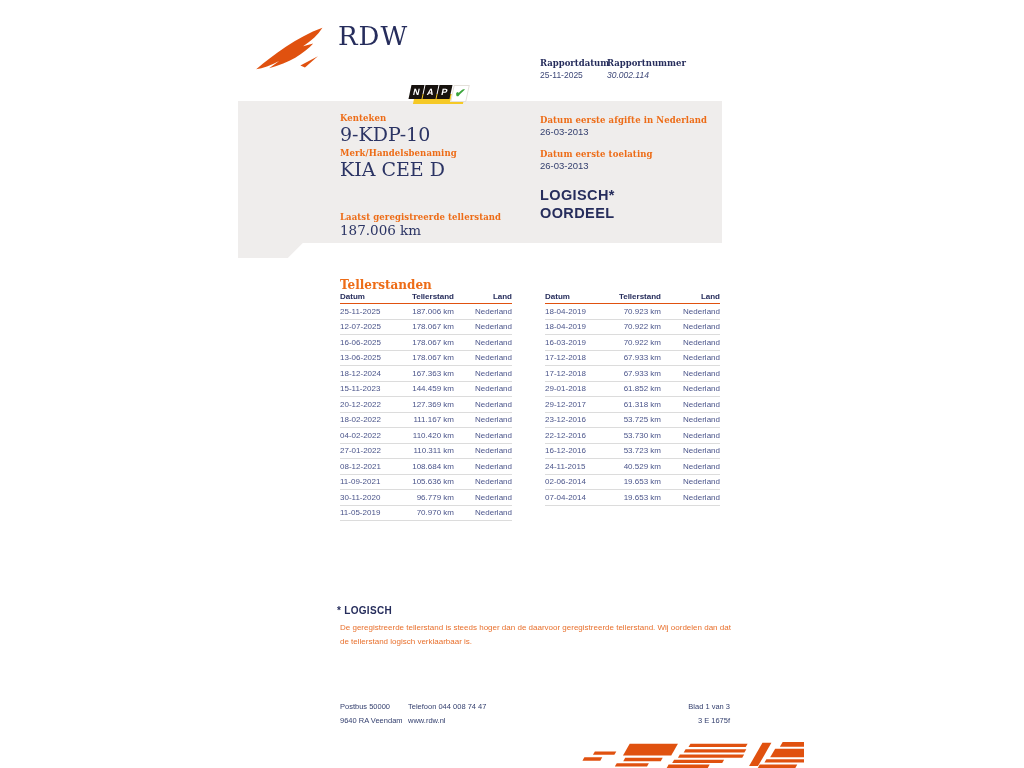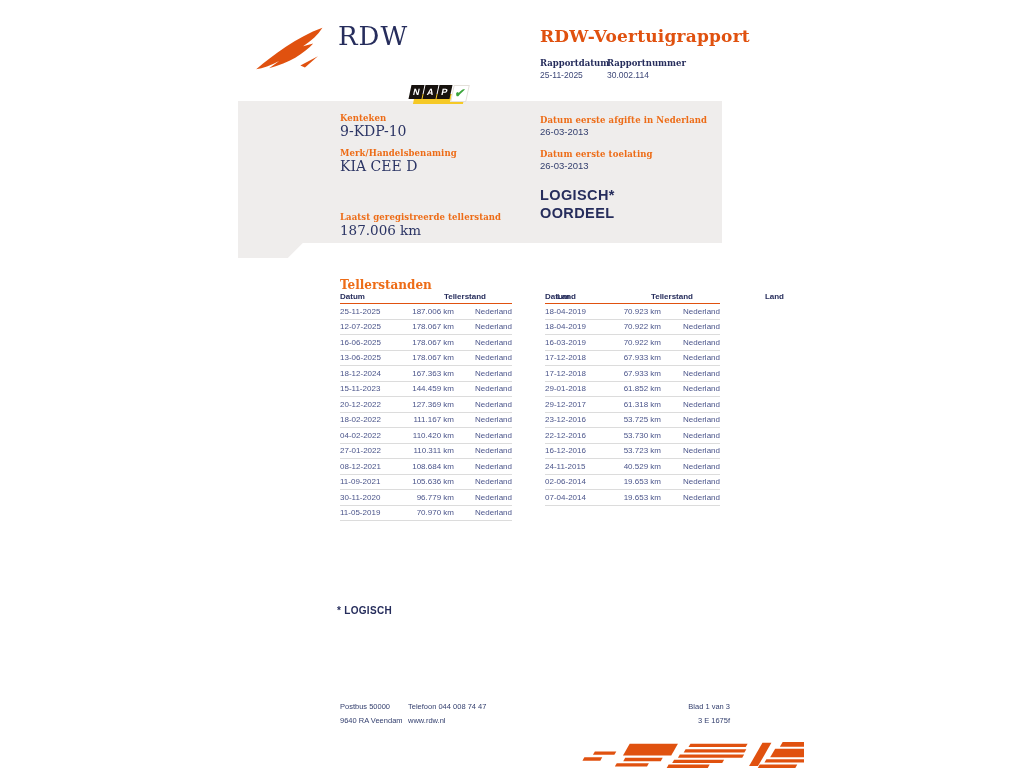--- a/index.html
+++ b/index.html
@@ -27,21 +27,21 @@
   
   .panel{
     left:238px;top:101px;width:484px;height:157px;background:#EFEDEC;
     clip-path:polygon(0 0,100% 0,100% 90.5%,13.4% 90.5%,10.3% 100%,0 100%);
   }
   .orange-label{
     font-family:"DejaVu Serif",serif;font-weight:bold;
     font-size:8.5px;color:#ED6C17;letter-spacing:.1px;
   }
   .big-value{
-    font-family:"DejaVu Serif",serif;font-size:14px;color:#2B3464;
+    font-family:"DejaVu Serif",serif;font-size:19px;color:#2B3464;
   }
   .date-value{font-size:9.5px;color:#333F6E;}
   .oordeel{
     font-weight:bold;font-size:14.5px;color:#262D5C;letter-spacing:.4px;line-height:18px;
   }
 
   
   .nap{left:410px;top:85px;width:58px;height:24px;}
   .nap-yellow{
     position:absolute;left:4px;top:9px;width:50px;height:10px;
@@ -62,21 +62,21 @@
   .section-title{
     font-family:"DejaVu Serif",serif;font-weight:bold;
     font-size:12px;color:#ED6C17;
   }
   .mtable{position:absolute;font-size:8px;}
   .t-head,.t-row{display:grid;align-items:center;}
   .t-left .t-head,.t-left .t-row{grid-template-columns:64px 50px 58px;}
   .t-right .t-head,.t-right .t-row{grid-template-columns:64px 52px 59px;}
   .t-head{
     height:14px;border-bottom:1.5px solid #E0510F;
-    font-weight:bold;color:#262D5C;gap:32px;
+    font-weight:bold;color:#262D5C;
   }
   .t-row{height:14.5px;border-bottom:1px solid #DCDCDC;color:#4A548A;}
   .c-tell,.c-land,.h-tell,.h-land{text-align:right;}
 
   
   .note-title{font-weight:bold;font-size:10px;color:#262D5C;letter-spacing:.3px;}
   .note-body{font-size:8px;color:#E8702D;line-height:14px;width:392px;}
 
   
   .foot{font-size:7.5px;color:#333F6E;line-height:14px;}
@@ -86,26 +86,25 @@
 <body>
 
 <div class="page">
 
   <svg class="abs" style="left:252px;top:26px;" width="82" height="46" viewBox="0 0 84 50">
     <path fill="#E0510F" d="M2,47 C20,32 46,12 74,2 C69,10 62,16 53,22 L64,19 C54,30 38,40 16,46 L27,38 C18,43 9,46 2,47 Z"></path>
     <path fill="#E0510F" d="M50,43 L69,33 L55,45 Z"></path>
   </svg>
   <div class="abs rdw-wordmark">RDW</div>
 
-  <div class="abs report-title">RDW-Voertuigrapport</div>
 
   <div class="abs meta-label" style="left:540px;top:58px;text-align:center;">Rapportdatum</div>
   <div class="abs meta-value" style="left:540px;top:70px;">25-11-2025</div>
   <div class="abs meta-label" style="left:607px;top:58px;">Rapportnummer</div>
-  <div class="abs meta-value" style="left:607px;top:70px;">30.002.114</div>
+  <div class="abs meta-value" style="left:607px;top:70px;font-style:italic;">30.002.114</div>
 
   <div class="abs panel"></div>
 
   <div class="abs orange-label" style="left:340px;top:113px;">Kenteken</div>
   <div class="abs big-value" style="left:340px;top:123px;">9-KDP-10</div>
 
   <div class="abs orange-label" style="left:340px;top:148px;">Merk/Handelsbenaming</div>
   <div class="abs big-value" style="left:340px;top:158px;">KIA CEE D</div>
 
   <div class="abs orange-label" style="left:340px;top:212px;">Laatst geregistreerde tellerstand</div>
@@ -277,20 +276,21 @@
         <span class="c-land">Nederland</span>
       </div>
       <div class="t-row">
         <span class="c-datum">07-04-2014</span>
         <span class="c-tell">19.653 km</span>
         <span class="c-land">Nederland</span>
       </div>
     </div>
 
   <div class="abs note-title" style="left:337px;top:605px;">* LOGISCH</div>
+  <div class="abs note-body" style="left:340px;top:621px;">De geregistreerde tellerstand is steeds hoger dan de daarvoor geregistreerde tellerstand. Wij oordelen dan dat de tellerstand logisch verklaarbaar is.</div>
 
   <div class="abs foot" style="left:340px;top:700px;">
     <div>Postbus 50000</div>
     <div>9640 RA Veendam</div>
   </div>
   <div class="abs foot" style="left:408px;top:700px;">
     <div>Telefoon 044 008 74 47</div>
     <div>www.rdw.nl</div>
   </div>
   <div class="abs foot foot-right" style="right:294px;top:700px;">

